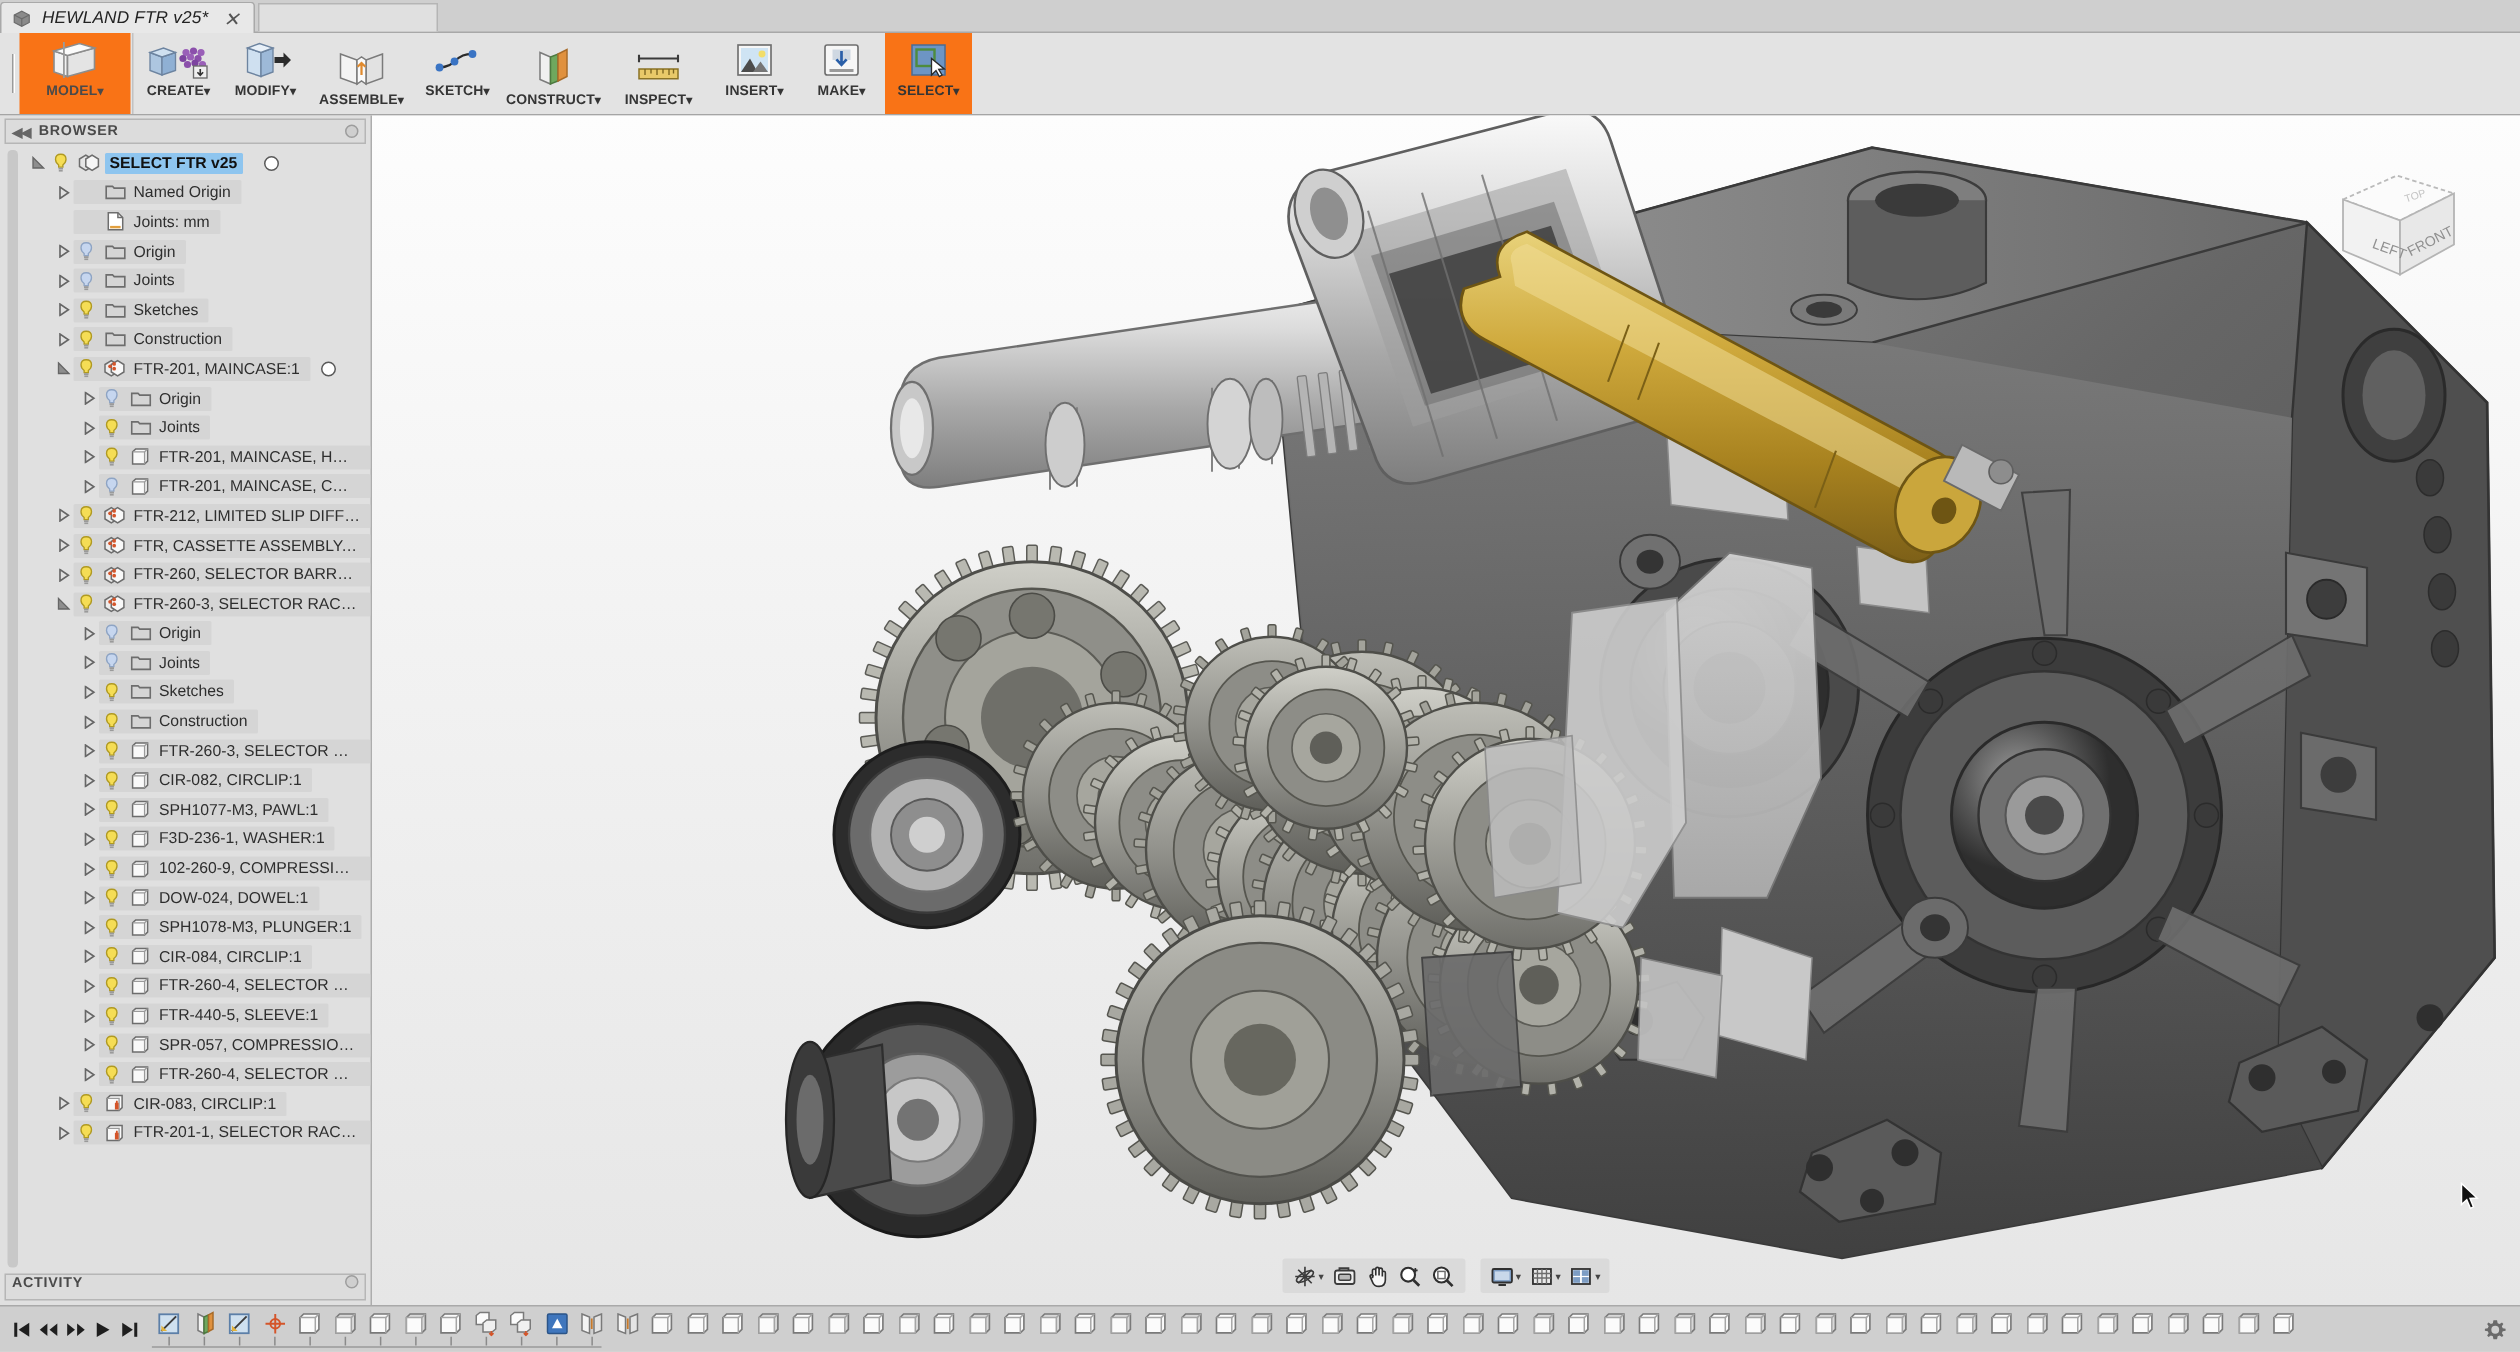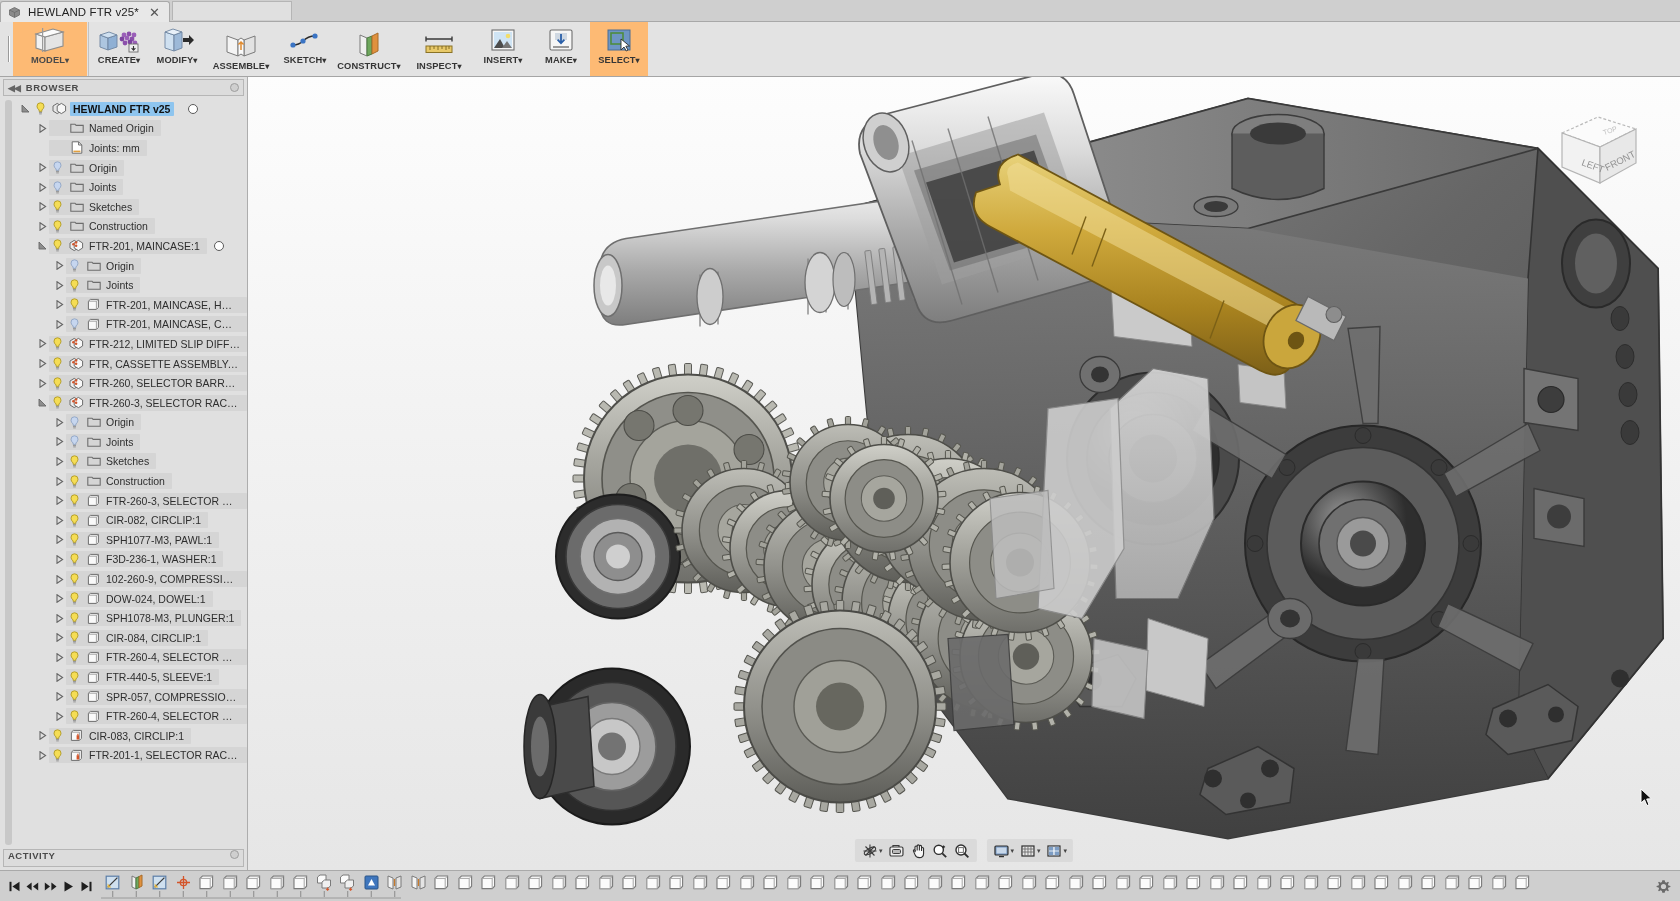--- a/index.html
+++ b/index.html
@@ -5,22 +5,22 @@
   * { box-sizing: border-box; margin: 0; padding: 0; }
   html, body {
     width: 1680px; height: 901px; overflow: hidden;
     font-family: "Liberation Sans", sans-serif;
     background: #d4d4d4;
   }
   #app { position: relative; width: 1680px; height: 901px; display: flex; flex-direction: column; }
 
   
   .tabbar {
-    height: 22px; background: #cfcfcf; display: flex; align-items: flex-start;
-    border-bottom: 1px solid #a8a8a8; flex: 0 0 22px;
+    height: 22px; background: #cfcfcf; display: flex; align-items: center;
+    border-bottom: 1px solid #a8a8a8; flex: 0 0 22px; font-style: italic;
   }
   .tab {
     height: 21px; display: flex; align-items: center; gap: 7px;
     padding: 0 9px 0 7px; background: #e8e8e8;
     border: 1px solid #a9a9a9; border-bottom: none;
     border-top-left-radius: 3px; border-top-right-radius: 3px;
     font-size: 11.5px; color: #222; position: relative; top: 1px;
   }
   .tab-doc-icon { width: 13px; height: 13px; position: relative; flex: none; }
   .tab-label { letter-spacing: .1px; }
@@ -40,21 +40,21 @@
   .ribgrip { width: 9px; display: flex; align-items: center; justify-content: center; }
   .ribgrip i { display: block; width: 2px; height: 26px; background: #9a9a9a; border-right: 1px solid #fff; }
   .ribgroup { display: flex; align-items: stretch; }
   .ribgroup.sep { border-right: 1px solid #c2c2c2; margin-right: 1px; padding-right: 1px; }
   .ribbtn {
     width: 58px; display: flex; flex-direction: column; align-items: center;
     justify-content: flex-start; padding-top: 4px; gap: 2px; cursor: pointer;
     position: relative;
   }
   .ribbtn.wide { width: 70px; justify-content: center; }
-  .ribbtn.active { background: #fdba74; text-align: center; }
+  .ribbtn.active { background: #f97316; text-align: center; }
   .ribico { height: 27px; display: flex; align-items: center; justify-content: center; }
   .riblabel { font-size: 9.3px; color: #353535; white-space: nowrap; font-weight: 600; letter-spacing: .1px; }
   .riblabel .car { font-size: 8px; }
   .ribbtn.model .riblabel { color: #4a4a4a; }
   .ribmodel { width: 74px; }
 
   
   .body { flex: 1 1 auto; display: flex; position: relative; min-height: 0; }
 
   
@@ -329,21 +329,21 @@
                     <rect x="4" y="9.8" width="3" height="1.2" fill="#9a9a9a"></rect>
                     <rect x="4.2" y="11.3" width="2.6" height="1.1" fill="#9a9a9a"></rect>
                   </svg>
                 </span>
                 <span class="ticon">
                   <svg width="15" height="13" viewBox="0 0 15 13">
                     <path d="M1 4 L5.2 1.4 L9.4 4 L9.4 9 L5.2 11.6 L1 9 Z" fill="#e6e6e6" stroke="#6d6d6d" stroke-width="1"></path>
                     <path d="M5.2 4 L9.4 1.4 L13.6 4 L13.6 9 L9.4 11.6 L5.2 9 Z" fill="#f6f6f6" stroke="#6d6d6d" stroke-width="1"></path>
                   </svg>
                 </span>
-                <span class="tlabel">HEWLAND FTR v25</span>
+                <span class="tlabel">SELECT FTR v25</span>
               </span>
               <span class="suffixdot"></span>
             </div>
             <div class="row" style="padding-left: 35px;">
               <span class="arrow">
                 <svg width="9" height="9" viewBox="0 0 9 9">
                   <path d="M2 0.7 L2 8.3 L7.6 4.5 Z" fill="none" stroke="#666" stroke-width="1.1"></path>
                 </svg>
               </span>
               <span class="rowbg">

